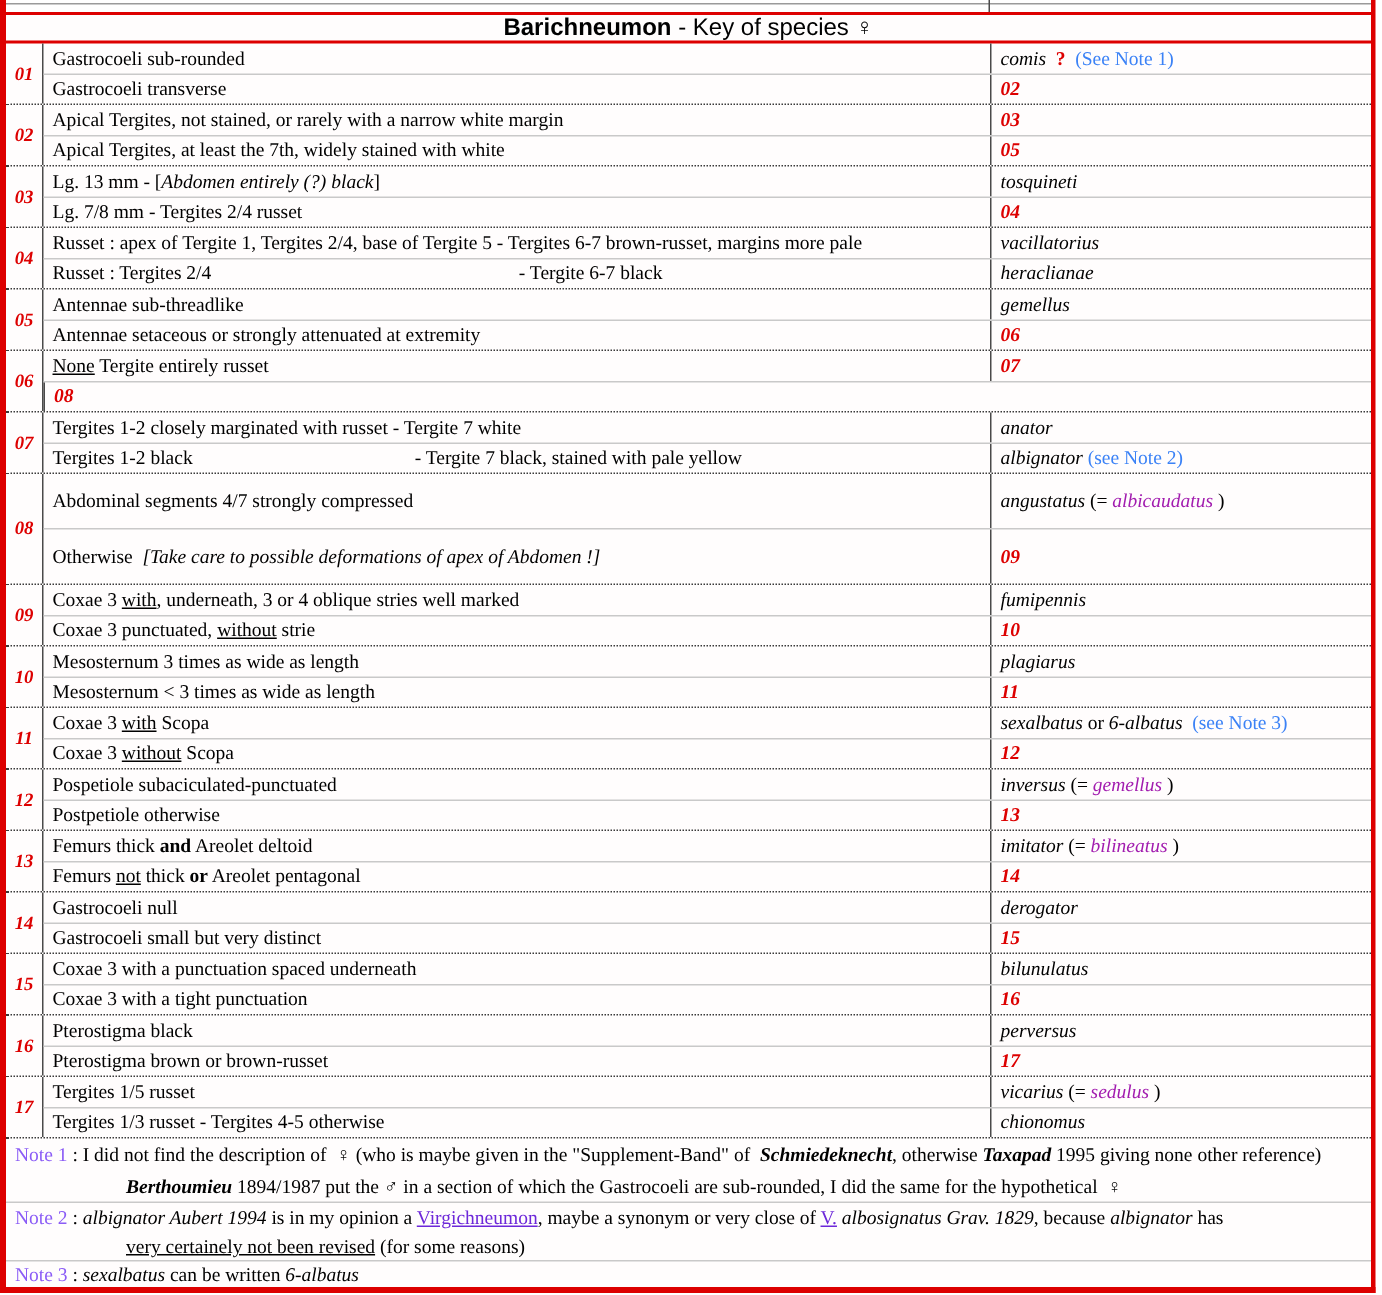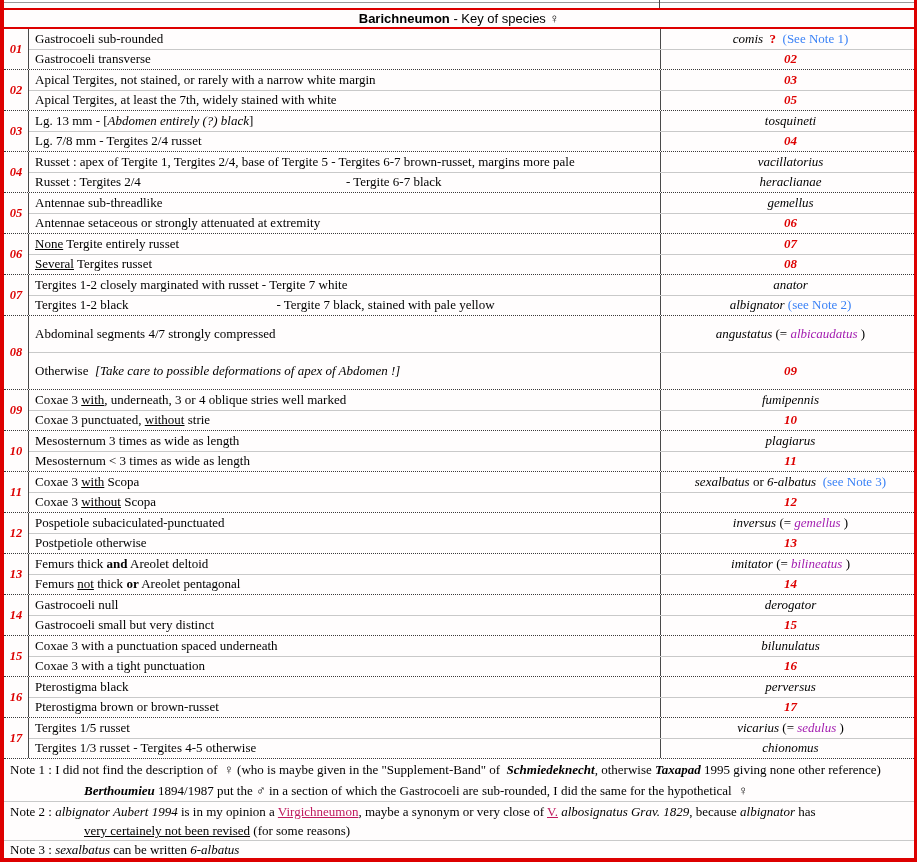--- a/index.html
+++ b/index.html
@@ -5,51 +5,51 @@
   html,body{margin:0;padding:0;background:#ffffff;}
   .screen{position:relative;width:921px;height:863px;background:#ffffff;overflow:hidden;
           font-family:"Liberation Serif", serif;font-size:13px;color:#000;}
   
   .sliver{position:relative;height:8px;width:917px;border-left:4px solid #dd0000;border-right:3px solid #dd0000;box-sizing:border-box;}
   .sliver-hline{position:absolute;left:0;right:0;top:2px;height:1px;background:#9a9a9a;}
   .sliver-vline{position:absolute;left:655px;top:0;bottom:0;width:1px;background:#4a4a4a;}
   
   .tablewrap{width:917px;box-sizing:border-box;border-left:4px solid #dd0000;border-right:3px solid #dd0000;border-bottom:4px solid #dd0000;background:#fffdfd;}
   .title-row{height:17px;line-height:17px;border-top:2px solid #dd0000;border-bottom:2px solid #dd0000;
-             text-align:center;font-family:"Liberation Sans", sans-serif;font-size:13px;}
+             text-align:center;font-family:"Liberation Sans", sans-serif;font-size:16px;}
   .group{display:flex;}
   .group.dot{border-top:1px dotted #3a3a3a;}
   .numcell{width:24px;border-right:1px solid #4a4a4a;display:flex;align-items:center;justify-content:center;
            color:#dd0000;font-weight:bold;font-style:italic;font-size:12.5px;}
   .grouprows{flex:1;display:flex;flex-direction:column;min-width:0;}
   .line{display:flex;height:19.5px;}
   .line + .line{border-top:1px solid #c9c9c9;}
   .group.tall .line{height:36px;}
   .desc{flex:1;min-width:0;padding-left:6px;display:flex;align-items:center;overflow:hidden;}
-  .res{width:247px;border-left:1px solid #4a4a4a;padding-left:6px;display:flex;align-items:center;overflow:hidden;justify-content:center;}
+  .res{width:247px;border-left:1px solid #4a4a4a;padding-left:6px;display:flex;align-items:center;overflow:hidden;}
   .seg{white-space:pre;}
   .gap{display:inline-block;height:1px;}
   .b{font-weight:bold;}
   .it{font-style:italic;}
   .bi{font-weight:bold;font-style:italic;}
   .u{text-decoration:underline;}
   .red{color:#3b82f6;}
   .redb{color:#dd0000;font-weight:bold;}
   .num{color:#dd0000;font-weight:bold;font-style:italic;}
   .git{color:#a21caf;font-style:italic;}
-  .blu{color:#be185d;text-decoration:underline;cursor:pointer;margin-top:40px;}
+  .blu{color:#6d28d9;text-decoration:underline;cursor:pointer;margin-top:40px;}
   
   .notes{border-top:1px dotted #3a3a3a;}
   .note{padding:0;}
   .note + .note{border-top:1px solid #c9c9c9;}
   .noteline{height:21px;line-height:21px;padding-left:6px;white-space:pre;overflow:hidden;}
   .noteline.indent{padding-left:80px;}
   .note:nth-child(2) .noteline{height:19px;line-height:19px;}
   .note:nth-child(3) .noteline{height:17px;line-height:17px;}
-  .nlabel{color:#000000;}
+  .nlabel{color:#8b5cf6;}
 </style>
 </head>
 <body>
 
 <div class="screen">
   <div class="sliver">
     <div class="sliver-hline"></div>
     <div class="sliver-vline"></div>
   </div>
   <div class="tablewrap">
@@ -174,24 +174,20 @@
             <div class="line">
               <div class="desc">
                 <span class="seg u">None</span>
                 <span class="seg"> Tergite entirely russet</span>
               </div>
               <div class="res">
                 <span class="seg num">07</span>
               </div>
             </div>
             <div class="line">
-              <div class="desc">
-                <span class="seg u">Several</span>
-                <span class="seg"> Tergites russet</span>
-              </div>
               <div class="res">
                 <span class="seg num">08</span>
               </div>
             </div>
           </div>
         </div>
         <div class="group dot">
           <div class="numcell">07</div>
           <div class="grouprows">
             <div class="line">

